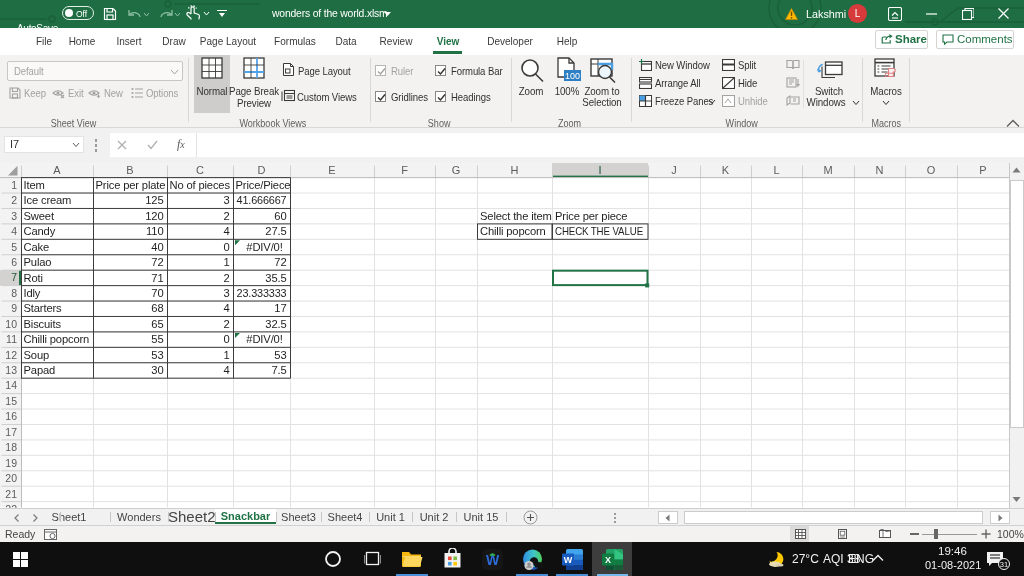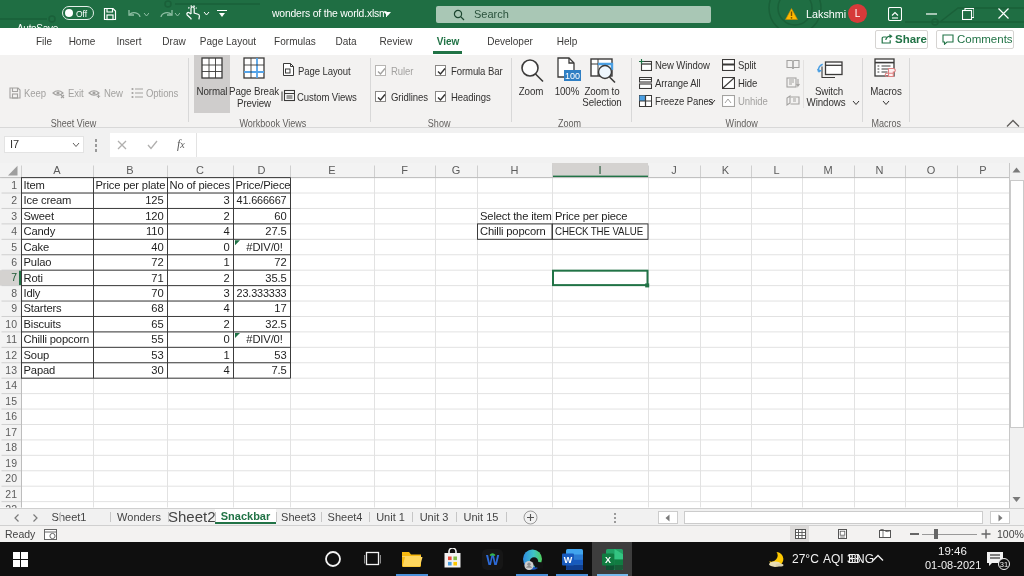--- a/index.html
+++ b/index.html
@@ -55,27 +55,20 @@
       <path d="M20 7 l2.5 3 2.5 -3" stroke="#fff" fill="none"></path>
     </svg>
 <svg class="abs" style="left:216px;top:9px" width="12" height="10">
       <path d="M1 1.5 H11" stroke="#fff"></path>
       <path d="M3 4 l3 4 3 -4 Z" fill="#fff"></path>
     </svg>
 <div class="abs" style="left:272px;top:7px;width:140px;color:#fff;font-size:11.3px;letter-spacing:-0.2px;transform:scaleX(0.92);transform-origin:left center;white-space:nowrap">wonders of the world.xlsm</div>
 <svg class="abs" style="left:383px;top:11px" width="10" height="8">
       <path d="M1 1 l3.5 4 3.5 -4 Z" fill="#fff"></path>
     </svg>
-<div class="abs" style="left:436px;top:5.5px;width:275px;height:17px;background:#a9c7b5;border-radius:2px">
-      <svg class="abs" style="left:17px;top:3px" width="12" height="12">
-        <circle cx="5" cy="5" r="3.6" fill="none" stroke="#1c4630" stroke-width="1.2"></circle>
-        <path d="M7.7 7.7 L11 11" stroke="#1c4630" stroke-width="1.2"></path>
-      </svg>
-      <div class="abs" style="left:38px;top:2.5px;color:#2a523c;font-size:11px">Search</div>
-    </div>
 <svg class="abs" style="left:785px;top:8px" width="13" height="12">
       <path d="M6.5 0.5 L12.5 11.5 H0.5 Z" fill="#ffb900" stroke="#c78800" stroke-width="0.6"></path>
       <path d="M6.5 3.5 V8" stroke="#7a5200" stroke-width="1.4"></path>
       <circle cx="6.5" cy="9.8" r="0.9" fill="#7a5200"></circle>
     </svg>
 <div class="abs" style="left:806px;top:7.5px;color:#fff;font-size:10.8px">Lakshmi</div>
 <div class="abs" style="left:848px;top:4px;width:19px;height:19px;border-radius:50%;background:#d63a3a;color:#fff;font-size:10px;text-align:center;line-height:19px">L</div>
 <svg class="abs" style="left:888px;top:7px" width="14" height="14">
       <rect x="0.5" y="0.5" width="13" height="13" rx="1.5" fill="none" stroke="#fff" stroke-width="1.1"></rect>
       <path d="M4 8.5 l3 -3 3 3" fill="none" stroke="#fff" stroke-width="1.1"></path>
@@ -119,20 +112,26 @@
 <div class="abs" style="left:957px;top:4.5px;font-size:11.5px;color:#217346;font-weight:normal">Comments</div>
 </div>
 <div class="abs" style="left:0;top:55px;width:1024px;height:73px;background:#f3f2f1;border-bottom:1px solid #d8d8d8">
 <div class="abs" style="left:803px;top:5px;width:1px;height:48px;background:#e3e1e0"></div>
 <div class="abs" style="left:188px;top:3px;width:1px;height:64px;background:#d8d8d8"></div>
 <div class="abs" style="left:370px;top:3px;width:1px;height:64px;background:#d8d8d8"></div>
 <div class="abs" style="left:510.5px;top:3px;width:1px;height:64px;background:#d8d8d8"></div>
 <div class="abs" style="left:630.5px;top:3px;width:1px;height:64px;background:#d8d8d8"></div>
 <div class="abs" style="left:861.5px;top:3px;width:1px;height:64px;background:#d8d8d8"></div>
 <div class="abs" style="left:909px;top:3px;width:1px;height:64px;background:#d8d8d8"></div>
+<div class="abs" style="left:7px;top:6px;width:176px;height:20px;background:#faf9f8;border:1px solid #c8c6c4;border-radius:2px">
+      <div class="abs" style="left:6px;top:3px;font-size:10.6px;color:#a3a2a0;letter-spacing:-0.1px;transform:scaleX(0.9);transform-origin:left center;white-space:nowrap">Default</div>
+      <svg class="abs" style="left:162px;top:7px" width="9" height="7">
+        <path d="M1 1 l3.5 4 3.5 -4" fill="none" stroke="#a3a2a0"></path>
+      </svg>
+    </div>
 <svg class="abs" style="left:9px;top:32px" width="12" height="12">
       <g fill="none" stroke="#a3a2a0" stroke-width="1.1">
         <path d="M1 1 H9 L11 3 V11 H1 Z"></path>
         <path d="M3.5 1 V4.5 H8.5 V1"></path>
         <rect x="3.5" y="7" width="5" height="4"></rect>
       </g>
     </svg>
 <div class="abs" style="left:24px;top:31.5px;font-size:10.6px;color:#a3a2a0;letter-spacing:-0.1px;transform:scaleX(0.9);transform-origin:left center;white-space:nowrap">Keep</div>
 <svg class="abs" style="left:52px;top:32px" width="13" height="12">
       <path d="M1 6 Q6 1.5 11 6 Q6 10.5 1 6 Z" fill="none" stroke="#a3a2a0" stroke-width="1.1"></path>
@@ -558,21 +557,21 @@
 <div class="abs" style="left:168px;top:0;width:47px;height:16.5px;color:#444;font-size:15px;text-align:center;line-height:16px">Sheet2</div>
 <div class="abs" style="left:168px;top:3px;width:1px;height:10px;background:#c6c6c6"></div>
 <div class="abs" style="left:215px;top:0;width:61px;height:14.5px;background:#fff;border-bottom:2px solid #217346;color:#217346;font-weight:bold;font-size:11px;text-align:center;line-height:15px">Snackbar</div>
 <div class="abs" style="left:215px;top:3px;width:1px;height:10px;background:#c6c6c6"></div>
 <div class="abs" style="left:276px;top:0;width:45px;height:16.5px;color:#444;font-size:11px;text-align:center;line-height:16px">Sheet3</div>
 <div class="abs" style="left:276px;top:3px;width:1px;height:10px;background:#c6c6c6"></div>
 <div class="abs" style="left:321px;top:0;width:48px;height:16.5px;color:#444;font-size:11px;text-align:center;line-height:16px">Sheet4</div>
 <div class="abs" style="left:321px;top:3px;width:1px;height:10px;background:#c6c6c6"></div>
 <div class="abs" style="left:369px;top:0;width:43px;height:16.5px;color:#444;font-size:11px;text-align:center;line-height:16px">Unit 1</div>
 <div class="abs" style="left:369px;top:3px;width:1px;height:10px;background:#c6c6c6"></div>
-<div class="abs" style="left:412px;top:0;width:44px;height:16.5px;color:#444;font-size:11px;text-align:center;line-height:16px">Unit 3</div>
+<div class="abs" style="left:412px;top:0;width:44px;height:16.5px;color:#444;font-size:11px;text-align:center;line-height:16px">Unit 2</div>
 <div class="abs" style="left:412px;top:3px;width:1px;height:10px;background:#c6c6c6"></div>
 <div class="abs" style="left:456px;top:0;width:50px;height:16.5px;color:#444;font-size:11px;text-align:center;line-height:16px">Unit 15</div>
 <div class="abs" style="left:456px;top:3px;width:1px;height:10px;background:#c6c6c6"></div>
 <div class="abs" style="left:506px;top:3px;width:1px;height:10px;background:#c6c6c6"></div>
 <svg class="abs" style="left:523px;top:1px" width="15" height="15">
       <circle cx="7.5" cy="7.5" r="6.5" fill="none" stroke="#9a9a9a" stroke-width="1"></circle>
       <path d="M7.5 4 V11 M4 7.5 H11" stroke="#555" stroke-width="1.1"></path>
     </svg>
 <div class="abs" style="left:614px;top:4px;width:2px;height:2px;background:#9a9a9a"></div>
 <div class="abs" style="left:614px;top:8px;width:2px;height:2px;background:#9a9a9a"></div>

